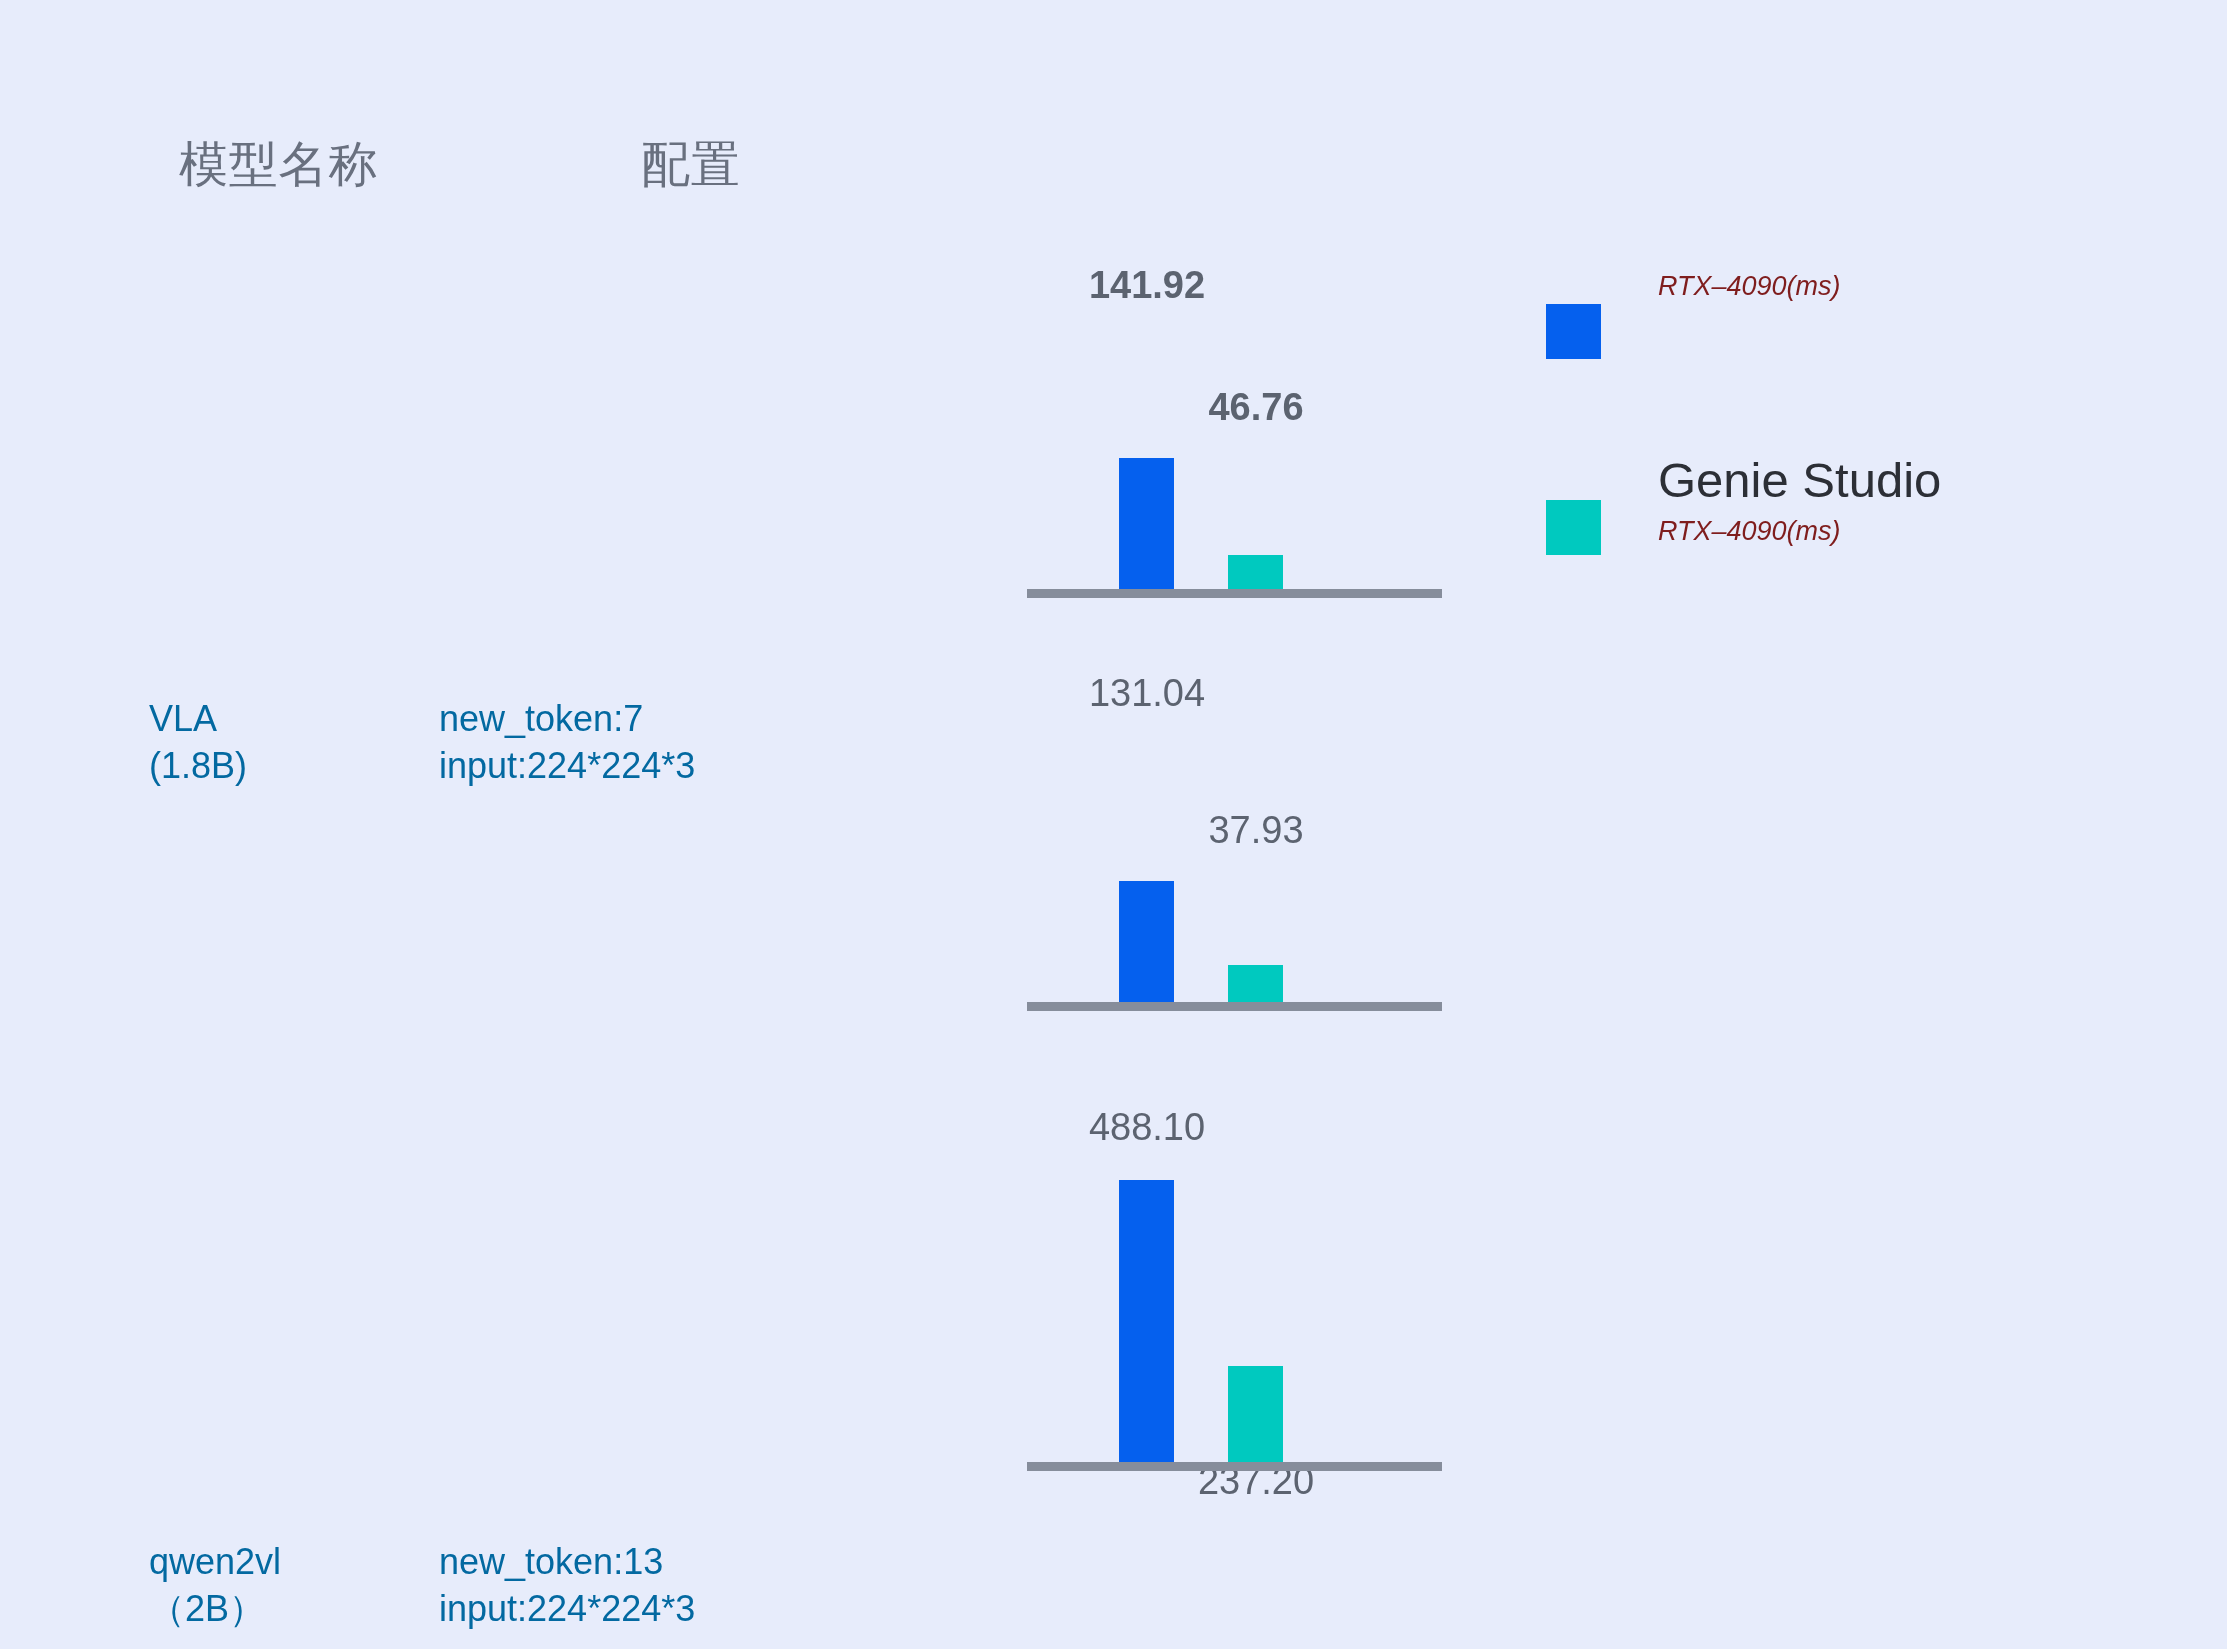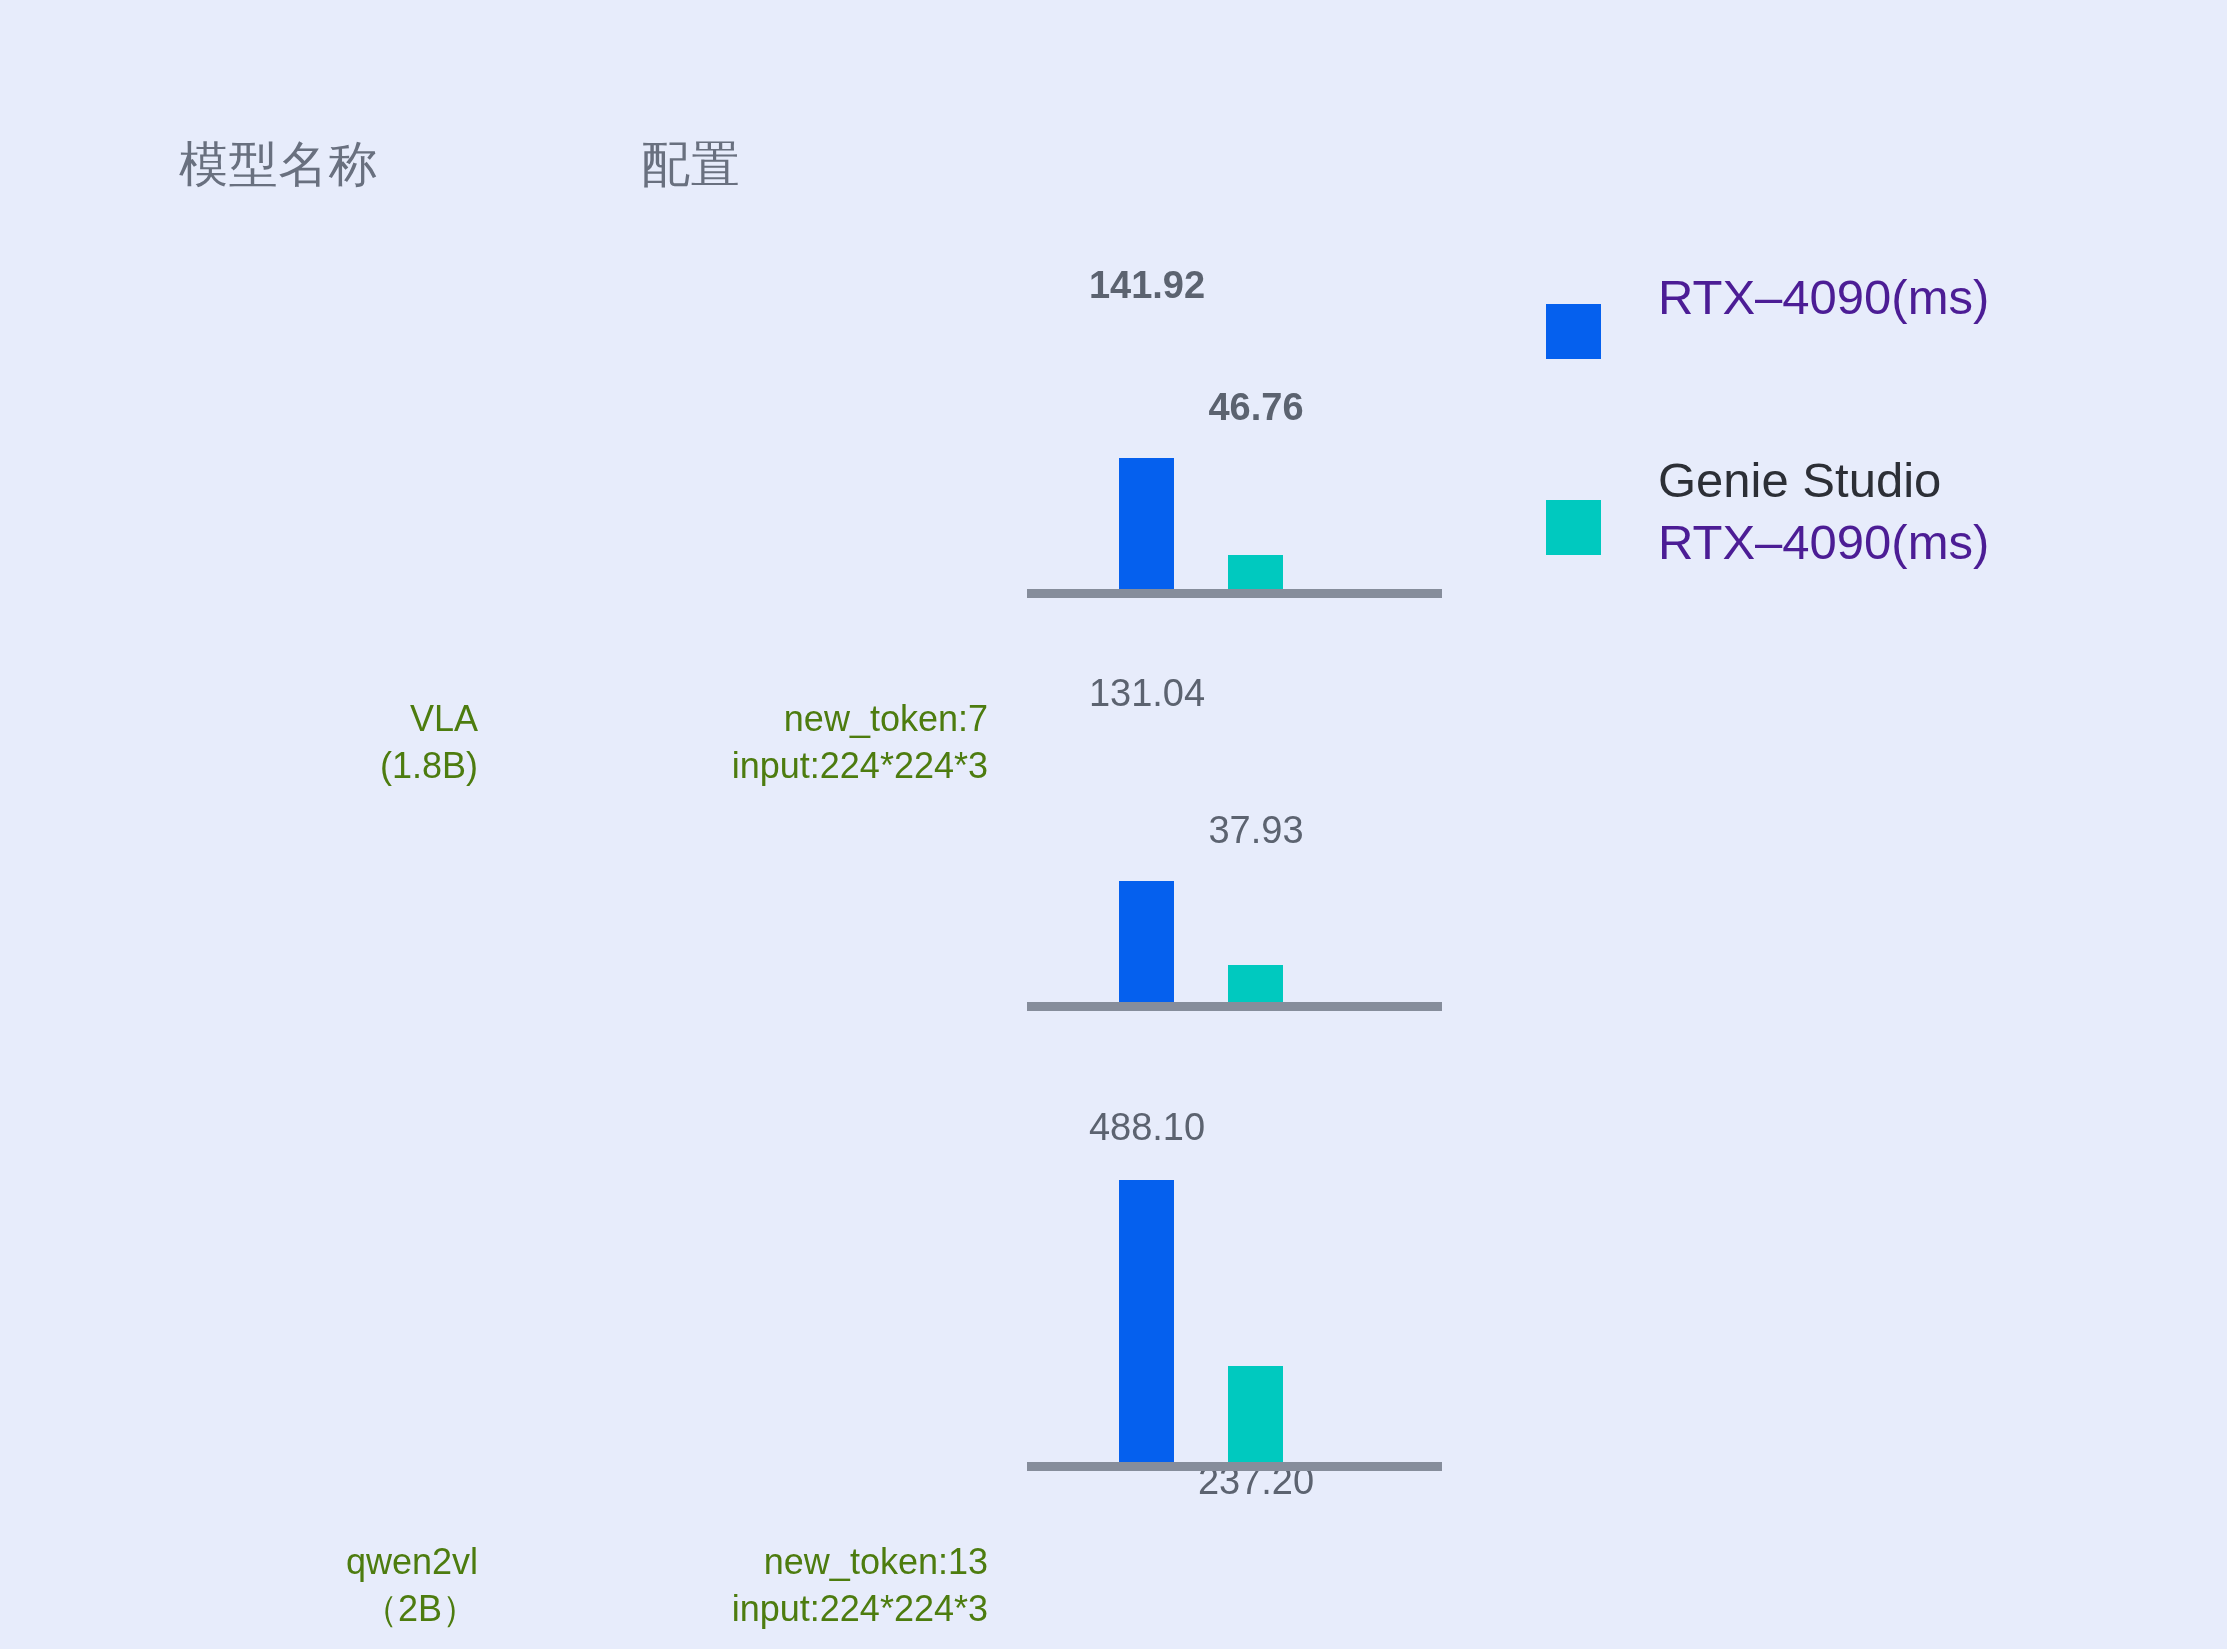--- a/index.html
+++ b/index.html
@@ -36,22 +36,22 @@
     position: absolute;
     left: 0;
     width: 2227px;
   }
   .row-1 { top: 235px; height: 392px; }
   .row-2 { top: 658px; height: 392px; }
   .row-3 { top: 1113px; height: 415px; }
 
   .cell-text {
     position: absolute;
-    text-align: right;
-    color: #4d7c0f;
+    text-align: left;
+    color: #0369a1;
     font-size: 36px;
     line-height: 1.30;
     white-space: nowrap;
   }
   .cell-model  { width: 329px; }
   .cell-config { width: 549px; }
 
   
   .row-1 .cell-model  { left: 149px;  top: 461px; }
   .row-2 .cell-model  { left: 149px;  top: 881px; }
@@ -125,25 +125,26 @@
   }
   .legend-title {
     display: block;
     color: #2c2f36;
     font-size: 49px;
     line-height: 1.0;
     white-space: nowrap;
   }
   .legend-sub {
     display: block;
-    color: #4c1d95;
-    font-size: 49px;
+    color: #7f1d1d;
+    font-size: 27px;
     line-height: 1.0;
     margin-top: 12.5px;
     white-space: nowrap;
+    font-style: italic;
   }
 </style>
 </head>
 <body>
 
 <div class="stage">
 
   <div class="col-header" id="hdr-model">模型名称</div>
 
   <div class="col-header" id="hdr-config">配置</div>

